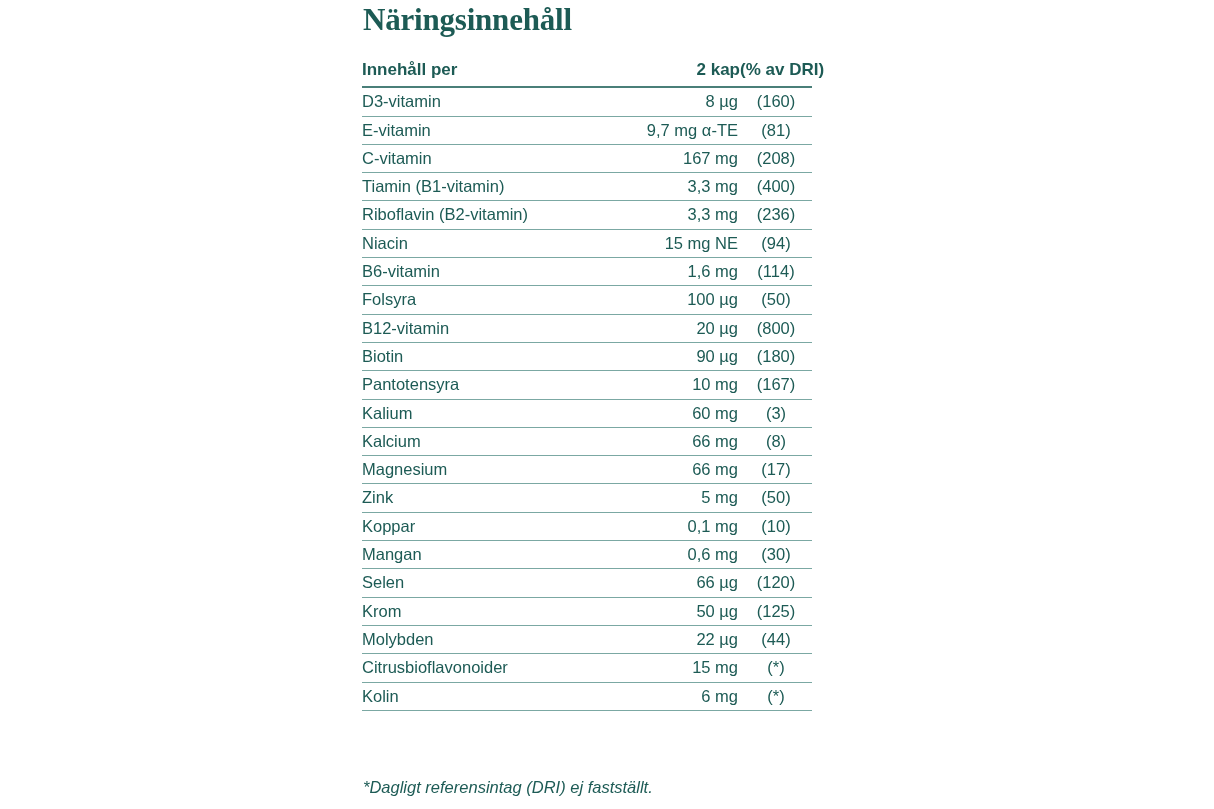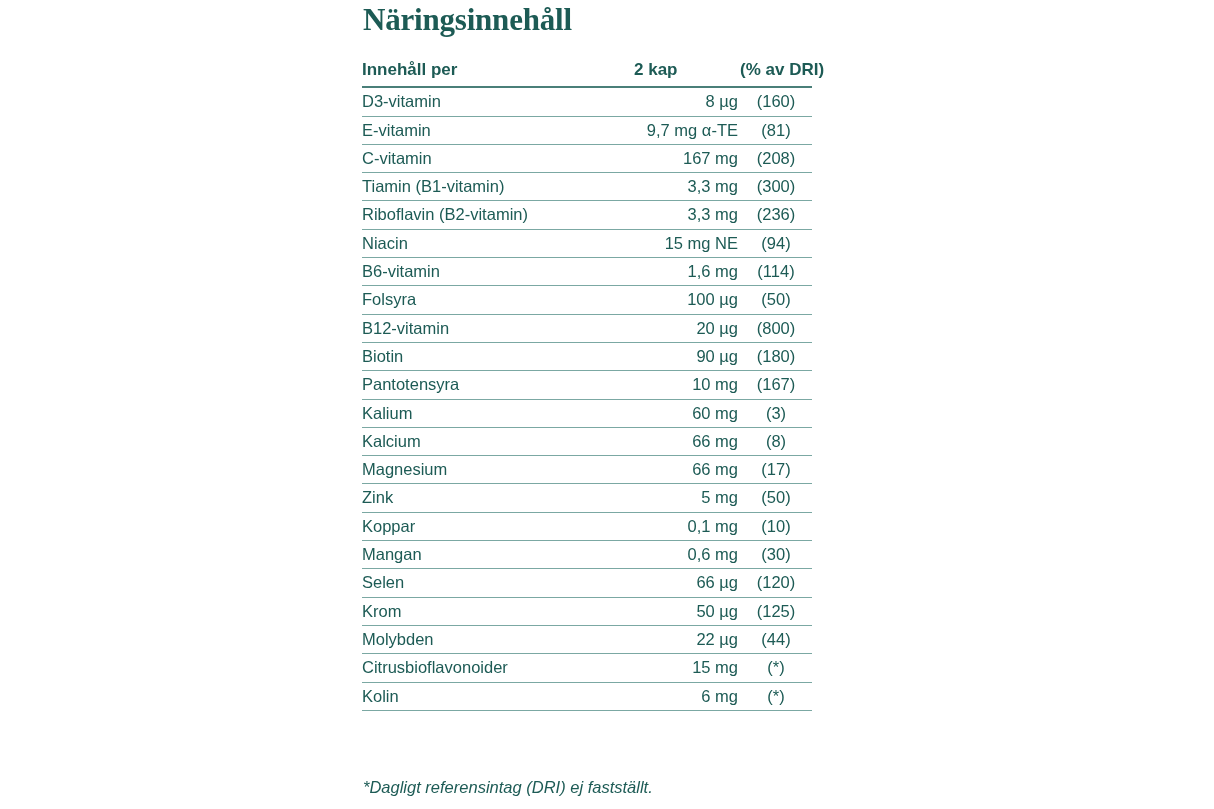--- a/index.html
+++ b/index.html
@@ -63,21 +63,21 @@
   }
 
   
   .nutrition-table thead th {
     font-weight: bold;
     font-size: 17px;
     padding-bottom: 3px;
     border-bottom: 2.4px solid #4a7f79;
   }
   th.h-name { text-align: left; }
-  th.h-amt  { text-align: left; }
+  th.h-amt  { text-align: right; }
   th.h-dri  { text-align: center; }
 
   
   .nutrition-table tbody td {
     border-bottom: 1.4px solid #7ba8a3;
   }
   td.t-name {
     text-align: left;
     overflow: visible;
   }
@@ -135,21 +135,21 @@
           <td class="t-dri">(81)</td>
         </tr>
         <tr>
           <td class="t-name">C-vitamin</td>
           <td class="t-amt">167 mg</td>
           <td class="t-dri">(208)</td>
         </tr>
         <tr>
           <td class="t-name">Tiamin (B1-vitamin)</td>
           <td class="t-amt">3,3 mg</td>
-          <td class="t-dri">(300)</td>
+          <td class="t-dri">(400)</td>
         </tr>
         <tr>
           <td class="t-name">Riboflavin (B2-vitamin)</td>
           <td class="t-amt">3,3 mg</td>
           <td class="t-dri">(236)</td>
         </tr>
         <tr>
           <td class="t-name">Niacin</td>
           <td class="t-amt">15 mg NE</td>
           <td class="t-dri">(94)</td>

